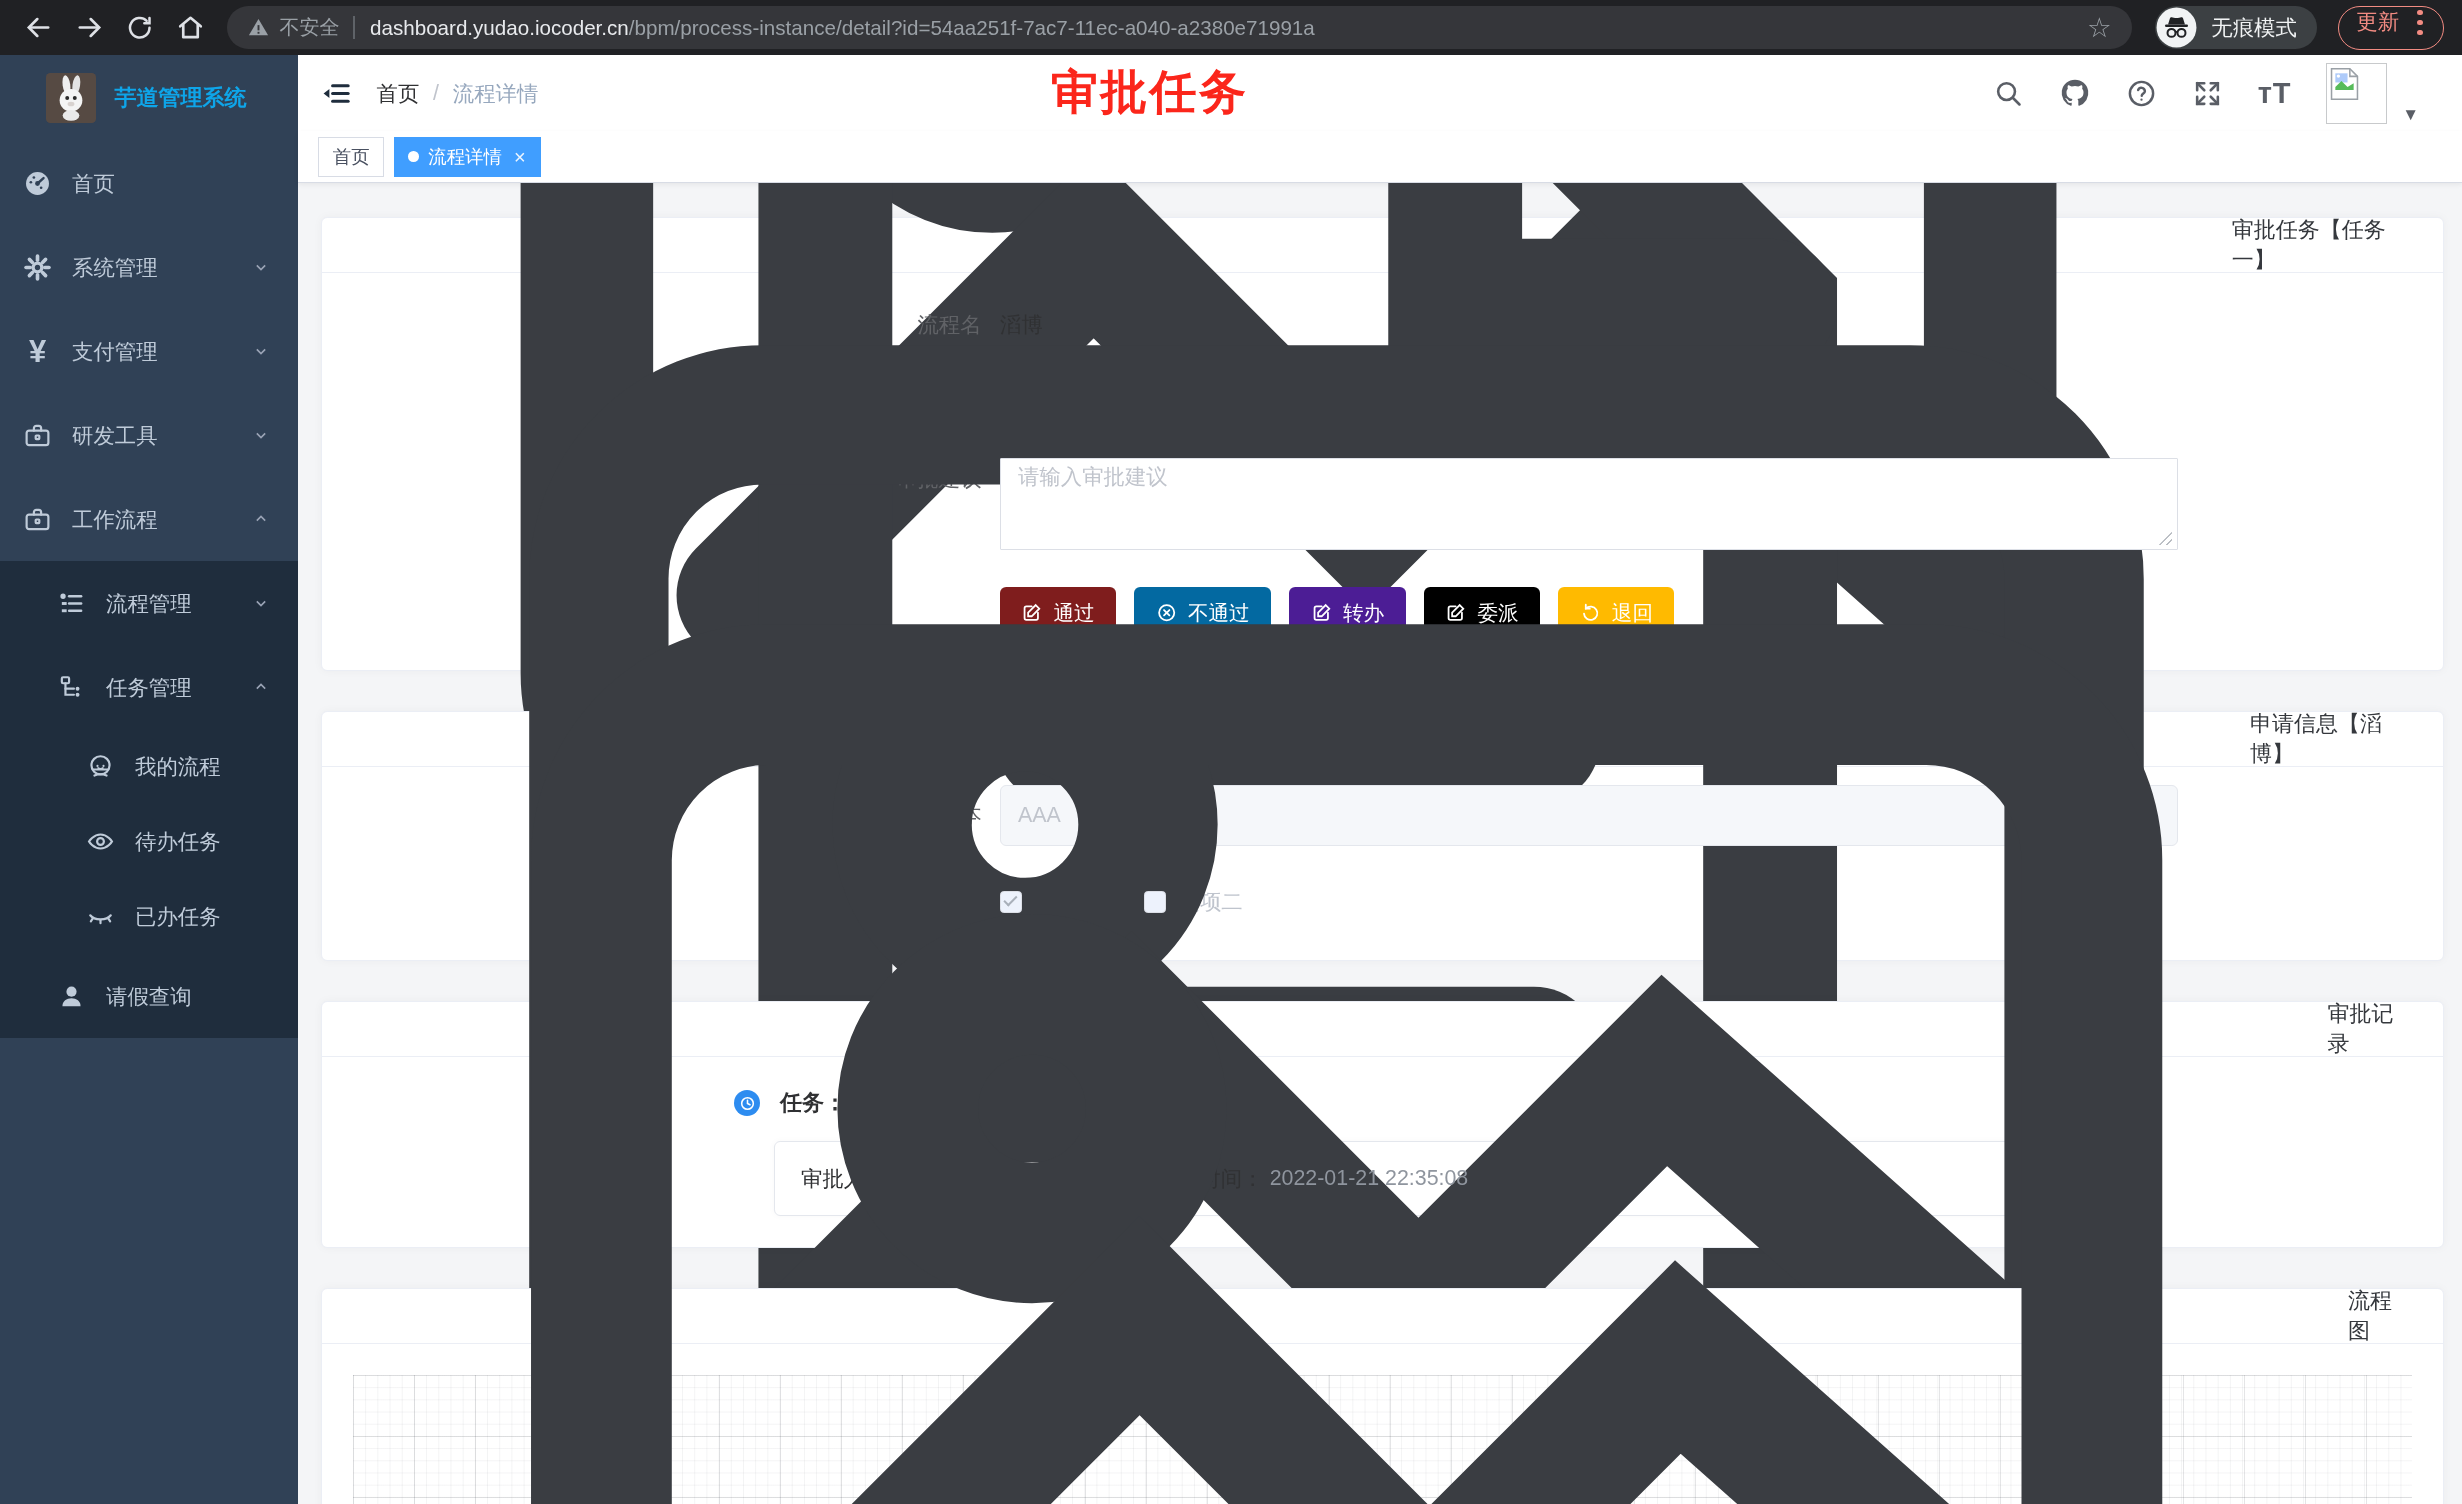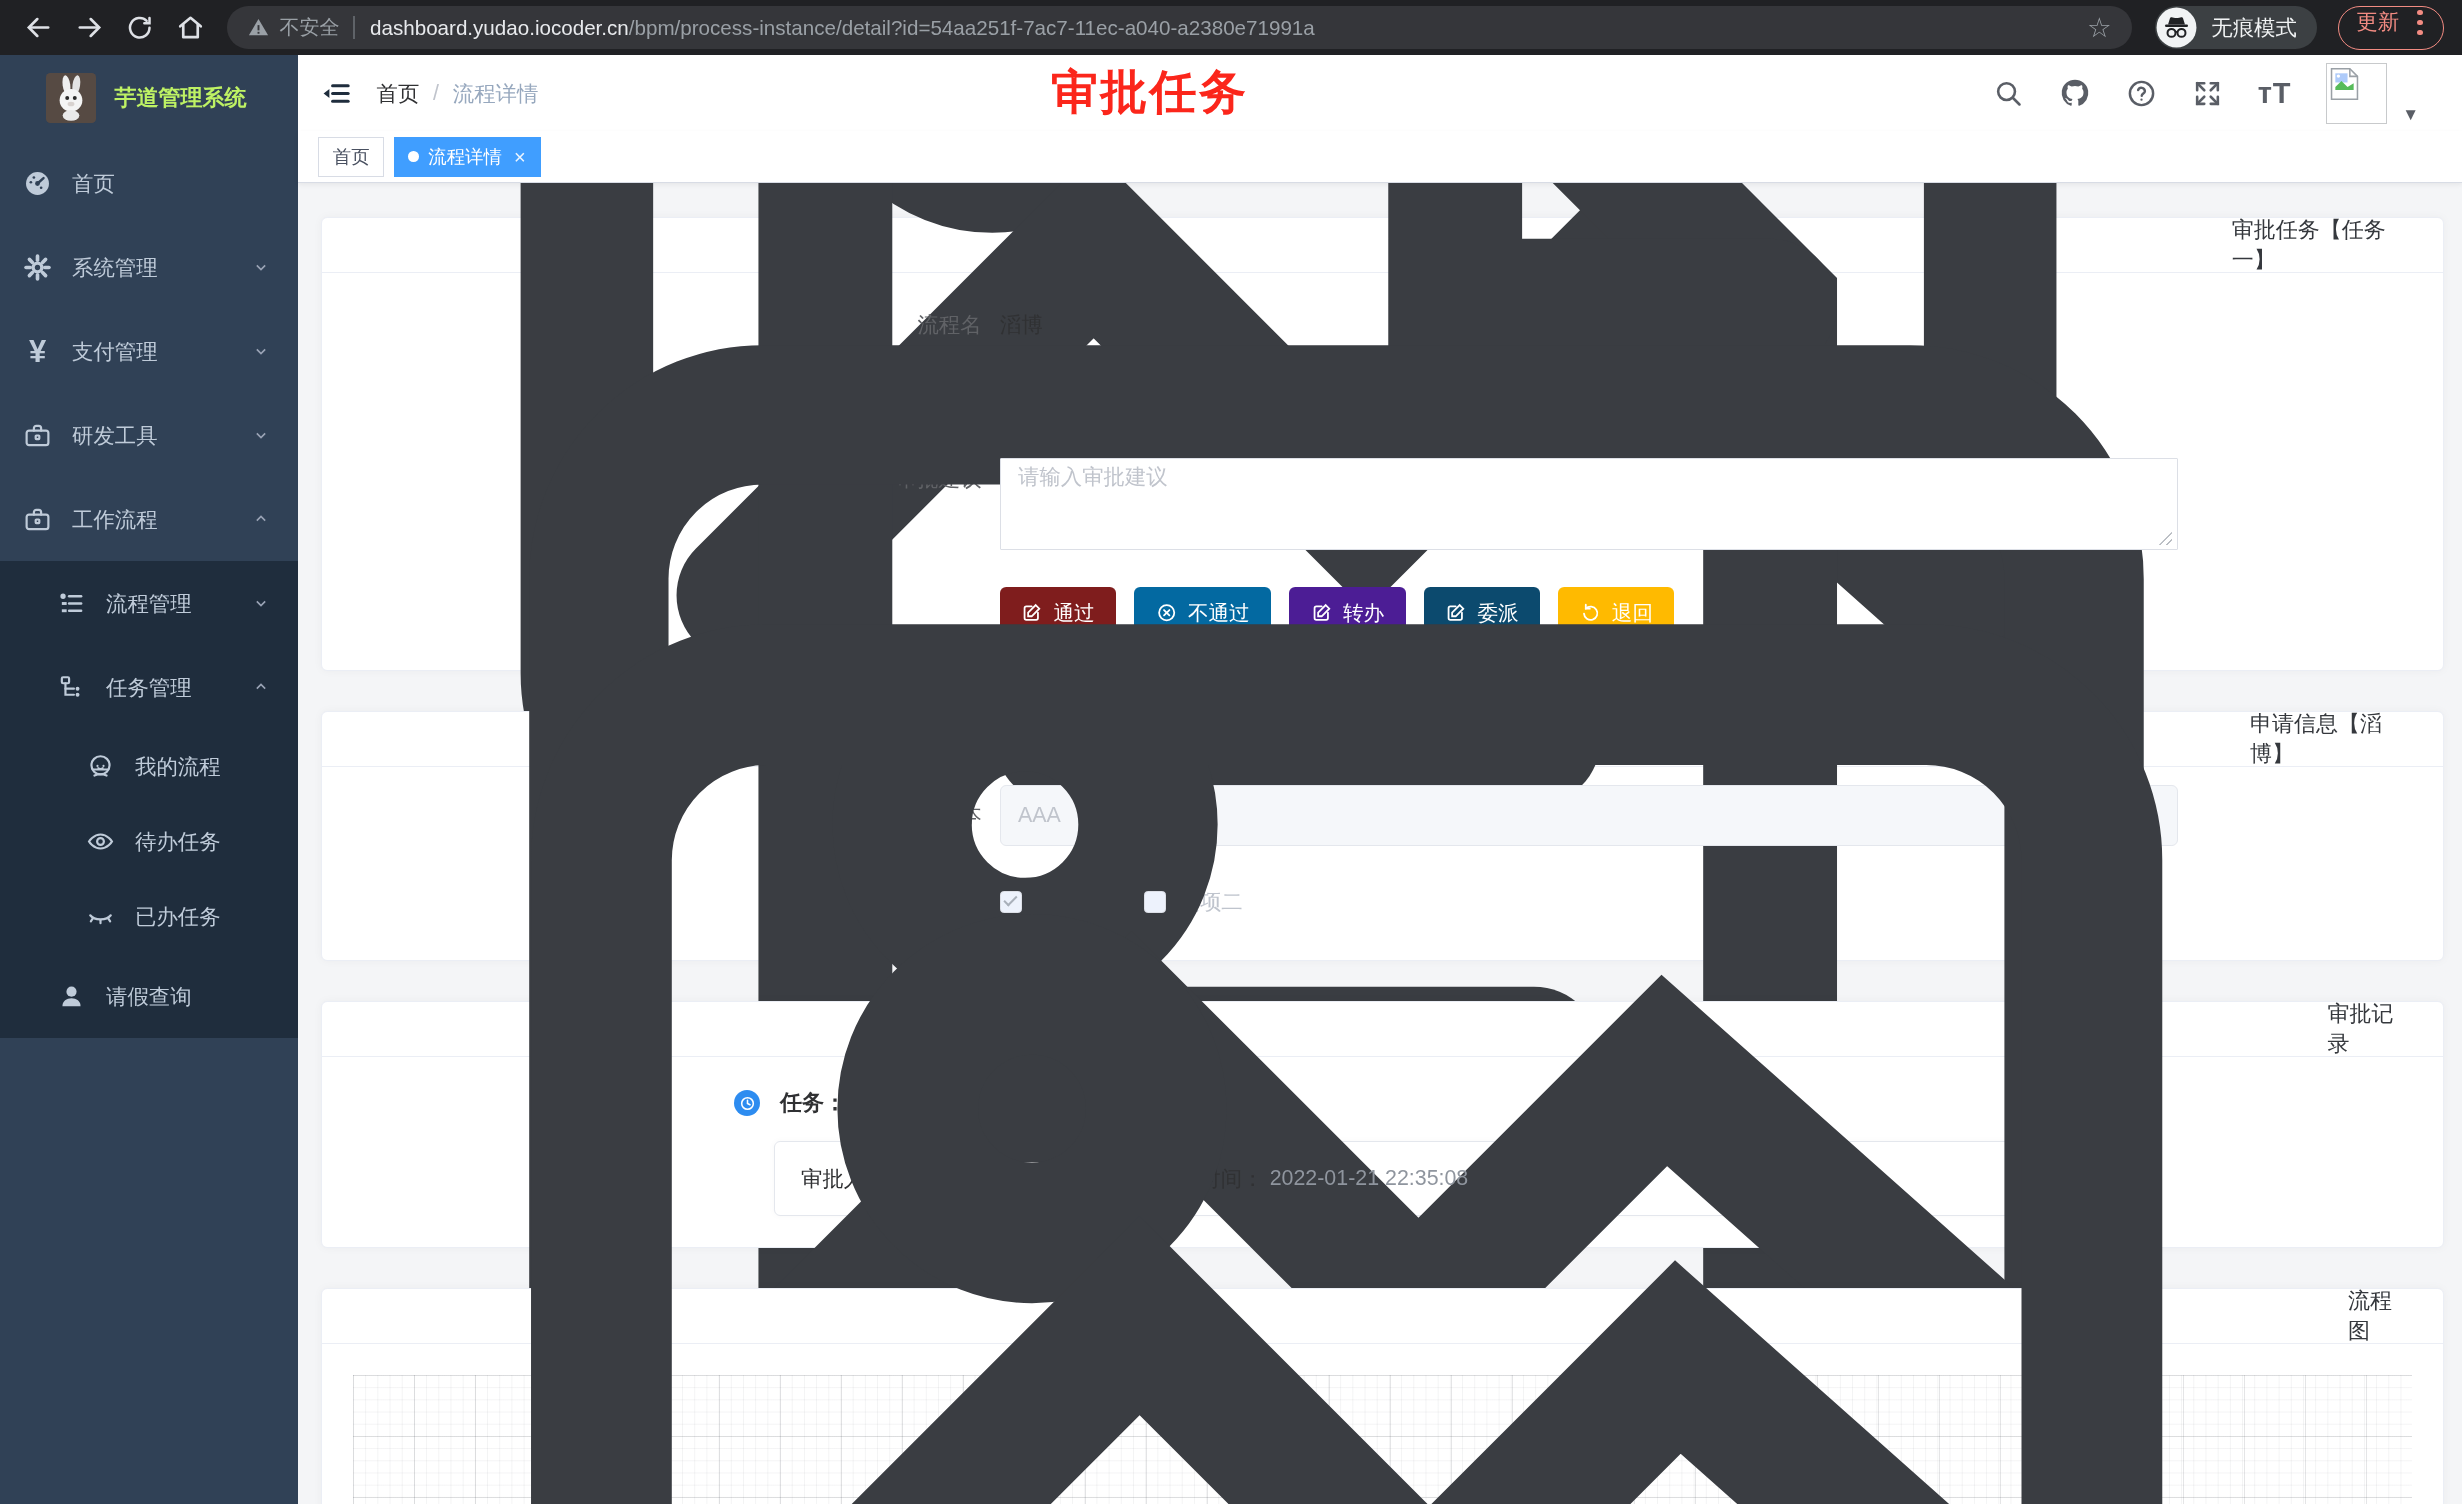--- a/index.html
+++ b/index.html
@@ -21,21 +21,21 @@
   .update-pill { height:44px; border:1.5px solid #f28b82; border-radius:23px; display:flex; align-items:flex-start; gap:15px; padding:0 17px; margin-left:10.7px; color:#f28b82; font-size:21.4px; flex-shrink:0; cursor:pointer; }
   .menu-dots { display:flex; flex-direction:column; gap:4.6px; padding:3.1px; }
   .menu-dots i { width:5.4px; height:5.4px; border-radius:50%; background:#f28b82; }
 
   
   .app { display:flex; height:1450px; }
 
   
   .sidebar { width:298px; background:#304156; flex-shrink:0; color:#bfcbd9; overflow:hidden; }
   .logo-row { height:86px; display:flex; align-items:center; gap:18.4px; padding-left:46px; cursor:pointer; }
-  .logo-title { color:#bef264; font-size:22px; font-weight:700; white-space:nowrap; }
+  .logo-title { color:#0ea5e9; font-size:22px; font-weight:700; white-space:nowrap; }
   .menu-item { height:84px; display:flex; align-items:center; font-size:21.4px; color:#bfcbd9; position:relative; cursor:pointer; white-space:nowrap; }
   .menu-item.top { padding-left:23px; }
   .menu-item .mi { width:29px; height:29px; margin-right:20px; flex-shrink:0; }
   .menu-item .chev { position:absolute; right:27.5px; width:20px; height:20px; }
   .submenu { background:#1f2d3d; }
   .menu-item.lvl2 { padding-left:57px; height:84px; }
   .menu-item.lvl3 { padding-left:86px; height:75px; }
   .yen-glyph { font-size:31px; font-weight:700; color:#bfcbd9; width:29px; margin-right:20px; text-align:center; line-height:1; }
 
   
@@ -445,21 +445,21 @@
                 </svg>
               <span>不通过</span>
             </button>
             <button class="btn" style="background-color: #4c1d95;">
               <svg width="21.4" height="21.4" viewBox="0 0 24 24" fill="none" stroke="#fff" stroke-width="2" stroke-linecap="round">
                   <path d="M19 12v6a2 2 0 0 1-2 2H6a2 2 0 0 1-2-2V7a2 2 0 0 1 2-2h6"></path>
                   <path d="M16.5 3.5l4 4L12 16H8v-4z"></path>
                 </svg>
               <span>转办</span>
             </button>
-            <button class="btn" style="background-color: #0c4a6e;">
+            <button class="btn" style="background-color: #000000;">
               <svg width="21.4" height="21.4" viewBox="0 0 24 24" fill="none" stroke="#fff" stroke-width="2" stroke-linecap="round">
                   <path d="M19 12v6a2 2 0 0 1-2 2H6a2 2 0 0 1-2-2V7a2 2 0 0 1 2-2h6"></path>
                   <path d="M16.5 3.5l4 4L12 16H8v-4z"></path>
                 </svg>
               <span>委派</span>
             </button>
             <button class="btn" style="background-color: rgb(255, 186, 0);">
               <svg width="21.4" height="21.4" viewBox="0 0 24 24" fill="none" stroke="#fff" stroke-width="2" stroke-linecap="round">
                   <path d="M6.5 7.5A7.5 7.5 0 1 1 4.5 13"></path>
                   <polyline points="6.5,3 6.5,7.5 11,7.5"></polyline>

